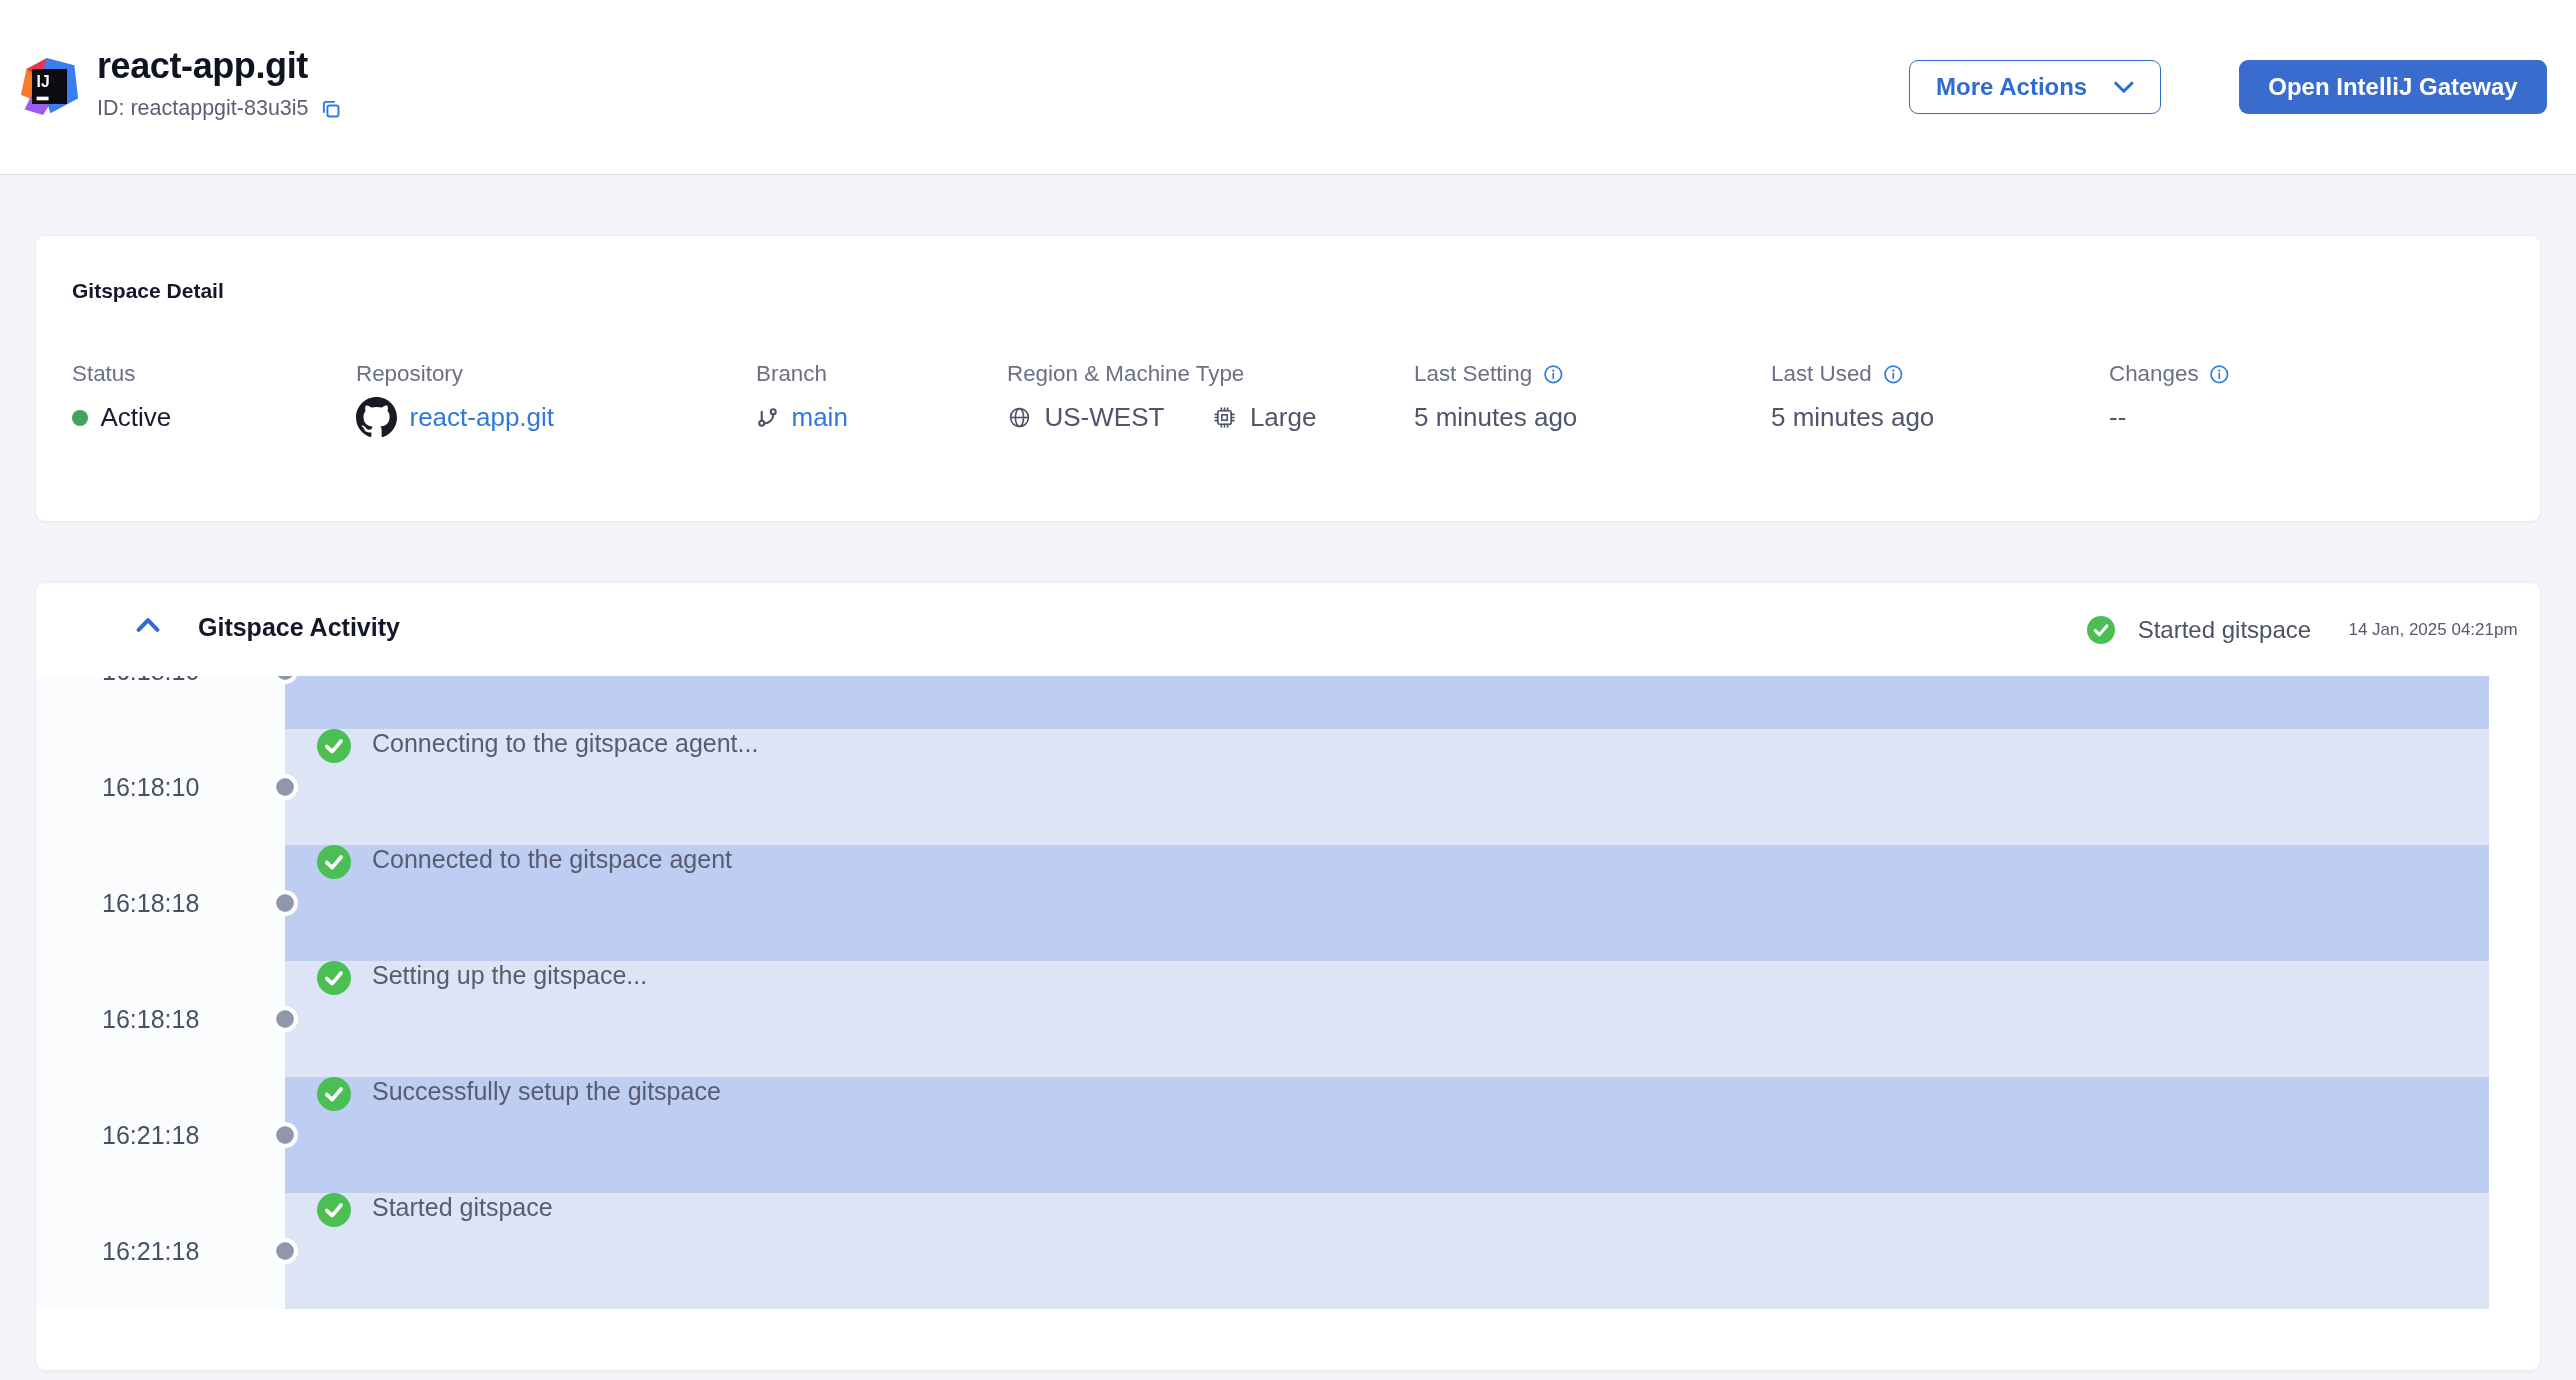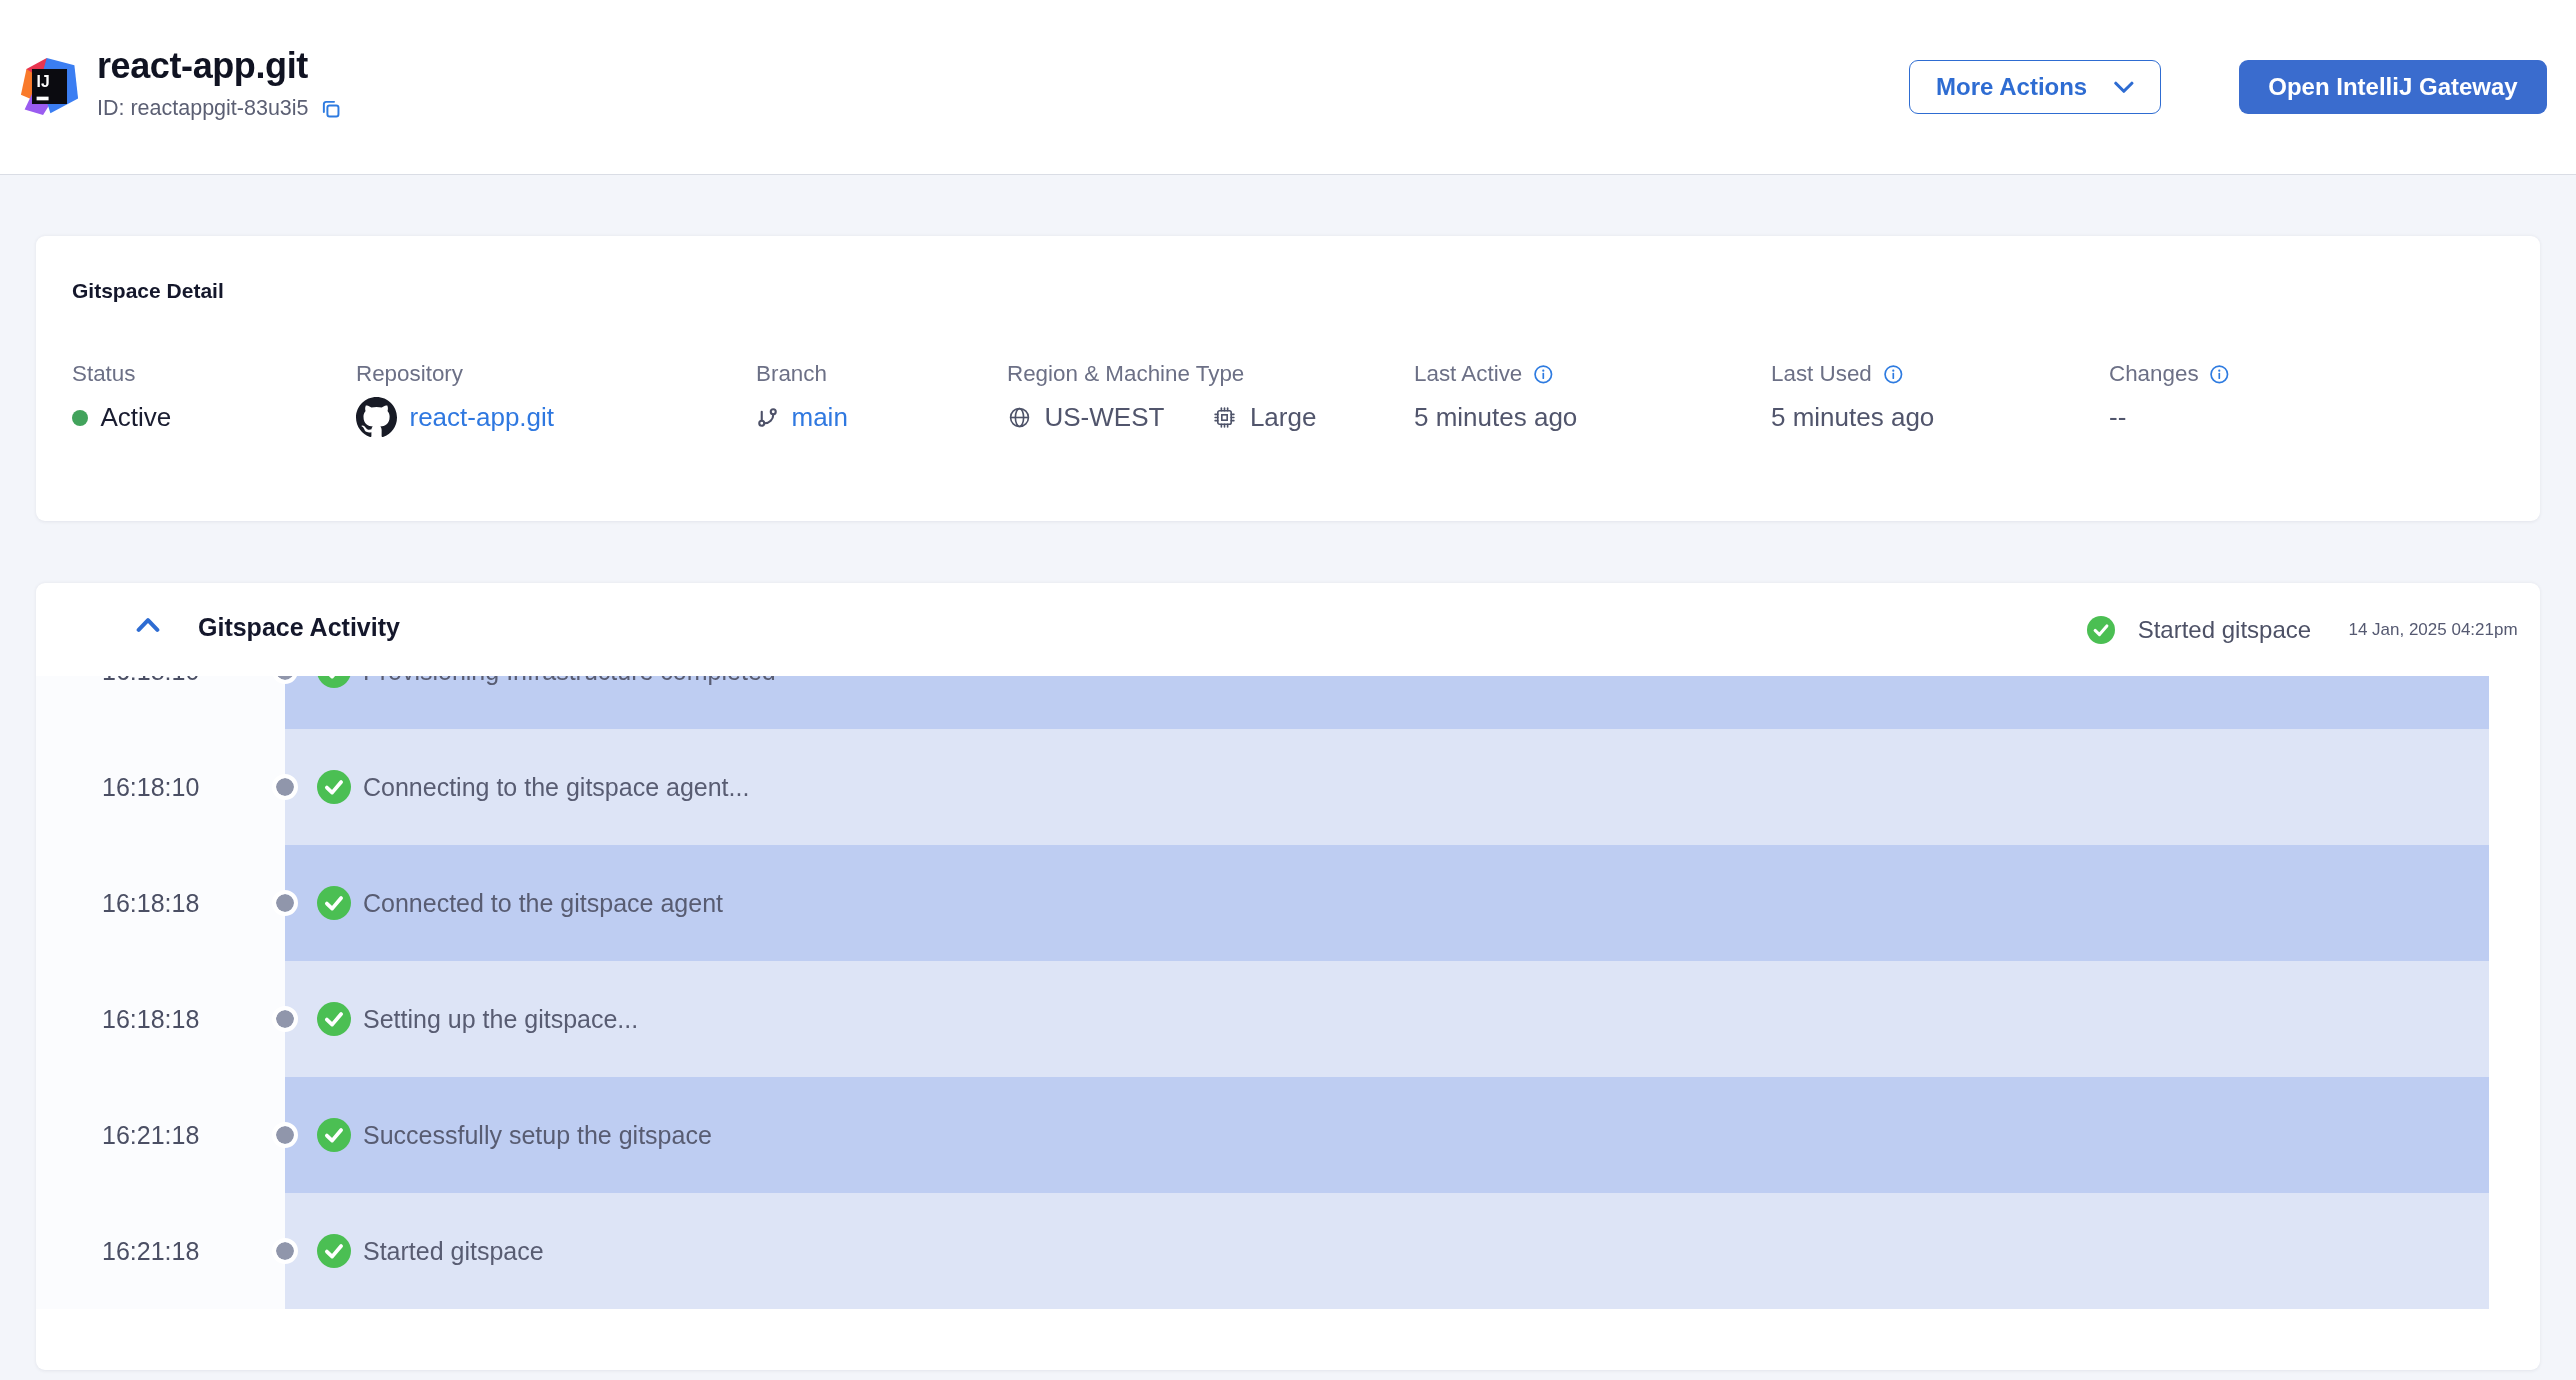--- a/index.html
+++ b/index.html
@@ -53,21 +53,21 @@
                      display:flex; align-items:center; gap:23px; }
   .status-text { font-size:24px; color:#4d5166; }
   .status-date { font-size:17px; color:#555971; margin-left:14.3px; }
   
   .log-viewport { position:absolute; left:0; top:93px; width:100%; height:635px; overflow:hidden; }
   .log-inner { margin-top:-63px; }
   .log-row { display:flex; height:116px; }
   .time-cell { width:249px; background:#fbfcfe; display:flex; align-items:center;
                padding-left:66px; font-size:25px; color:#4b4f64; flex:none; }
   .msg-cell { width:2204px; flex:none; position:relative; display:flex;
-              align-items:center; padding-left:32px; gap:12px; }
+              padding-left:32px; gap:21px; }
   .row-dark .msg-cell { background:#becdf2; }
   .row-light .msg-cell { background:#dde4f6; }
   .timeline-dot { position:absolute; left:0; top:50%; transform:translate(-50%,-50%);
                   width:18px; height:18px; background:#9096ab; border:4.5px solid #ffffff;
                   border-radius:50%; background-clip:padding-box; box-sizing:content-box; }
   .msg-text { font-size:25px; color:#585c72; }
   svg { display:block; }
 </style>
 </head>
 <body>
@@ -176,21 +176,21 @@
             <line x1="21.5" y1="14" x2="24.5" y2="14"></line>
             <line x1="21.5" y1="17.5" x2="24.5" y2="17.5"></line>
         </svg>
       </span>
       <span>Large</span>
     </div>
   </div>
 
   <div class="field f4">
     <div class="field-label">
-      <span>Last Active</span>
+      <span>Last Setting</span>
       <span style="cursor:pointer">
         <svg width="20.6" height="20.6" viewBox="0 0 22 22" fill="none">
           <circle cx="11" cy="11" r="8.8" stroke="#2e7be0" stroke-width="1.8"></circle>
           <line x1="11" y1="10.2" x2="11" y2="15.2" stroke="#2e7be0" stroke-width="1.8" stroke-linecap="round"></line>
           <circle cx="11" cy="7.2" r="1.2" fill="#2e7be0"></circle>
         </svg>
       </span>
     </div>
     <div class="field-value">
         <span>5 minutes ago</span>

